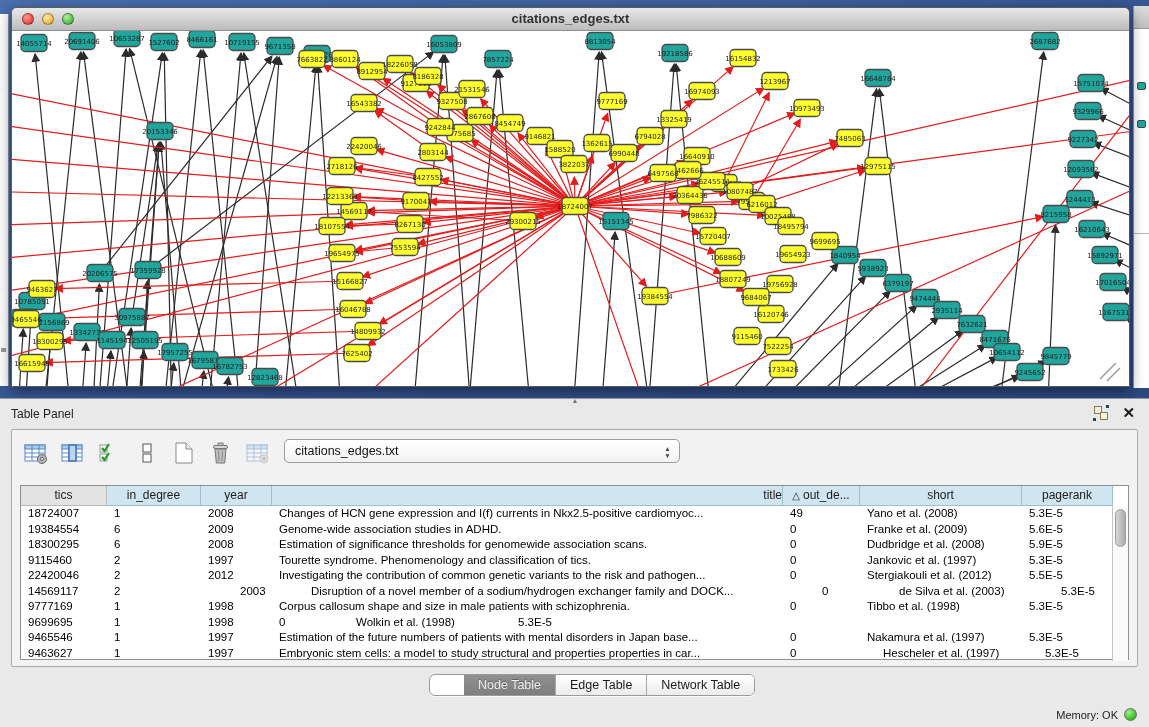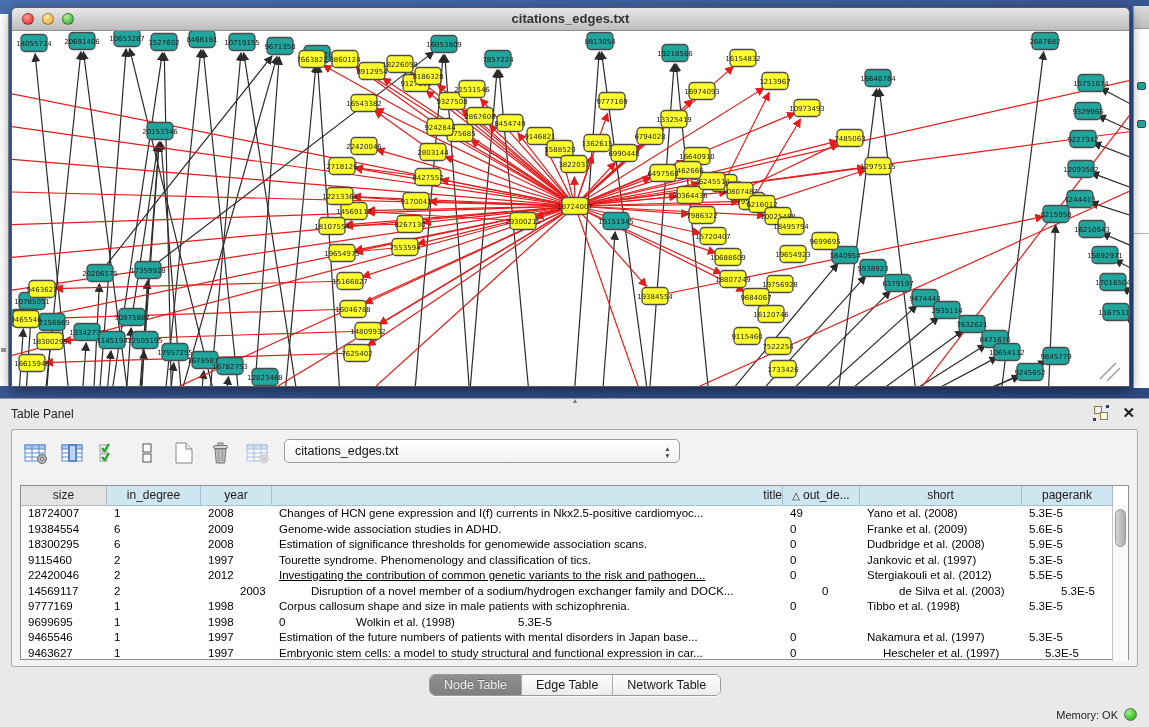--- a/index.html
+++ b/index.html
@@ -79,21 +79,21 @@
   .vscroll .thumb { position:absolute; left:2px; top:3px; width:11px; height:38px;
     background:linear-gradient(90deg,#d6d6d6,#ababab); border-radius:6px; border:1px solid #9a9a9a; }
 
   .tab-bar { position:absolute; left:429px; top:275px; display:flex; height:22px;
     border:1px solid #9a9a9a; border-radius:6px; overflow:hidden;
     box-shadow:0 1px 0 rgba(255,255,255,.7); background:#fff; }
   .tab { font-size:12.5px; line-height:20px; text-align:center; color:#1a1a1a;
     background:linear-gradient(#ffffff,#ececec); border-right:1px solid #a8a8a8; padding:0 14px; }
   .tab:last-child { border-right:none; }
   .tab.selected { background:linear-gradient(#909090,#7e7e7e); color:#efefef;
-    text-shadow:0 -1px 0 rgba(0,0,0,.3); }
+    text-shadow:0 -1px 0 rgba(0,0,0,.3);margin-left:34px; }
 
   .memory { position:absolute; right:12px; bottom:6px; display:flex; align-items:center; gap:6px; }
   .memory .label { font-size:11px; color:#222; }
   .memory .dot { width:13px; height:13px; border-radius:50%;
     background:radial-gradient(circle at 35% 30%, #9ef08a,#3dc228 65%,#2a9b18);
     border:1px solid #6b6b6b; }
 </style>
 </head>
 <body>
 
@@ -869,21 +869,21 @@
     <div class="combo">
       <span>citations_edges.txt</span>
       <span class="stepper">
         <span>▲</span>
         <span>▼</span>
       </span>
     </div>
 
     <div class="data-table">
       <div class="thead" id="thead">
-          <div class="th gray" style="width: 86px;">size</div>
+          <div class="th gray" style="width: 86px;">tics</div>
           <div class="th" style="width: 94px;">in_degree</div>
           <div class="th" style="width: 71px;">year</div>
           <div class="th" style="width: 511px; text-align: right;">title</div>
           <div class="th" style="width: 77px;"><span class="sort">△</span>out_de...</div>
           <div class="th" style="width: 162px;">short</div>
           <div class="th" style="width: 91px;">pagerank</div>
         </div>
       <div class="tbody">
         <div class="rows" id="rows">
             <div class="tr">
@@ -919,21 +919,21 @@
               <div class="td" style="width: 71px;">1997</div>
               <div class="td" style="width: 511px;">Tourette syndrome. Phenomenology and classification of tics.</div>
               <div class="td" style="width: 77px;">0</div>
               <div class="td" style="width: 162px;">Jankovic et al. (1997)</div>
               <div class="td" style="width: 91px;">5.3E-5</div>
             </div>
             <div class="tr">
               <div class="td" style="width: 86px;">22420046</div>
               <div class="td" style="width: 94px;">2</div>
               <div class="td" style="width: 71px;">2012</div>
-              <div class="td" style="width: 511px; text-decoration: underline;">Investigating the contribution of common genetic variants to the risk and pathogen...</div>
+              <div class="td" style="width: 511px;">Investigating the contribution of common genetic variants to the risk and pathogen...</div>
               <div class="td" style="width: 77px;">0</div>
               <div class="td" style="width: 162px;">Stergiakouli et al. (2012)</div>
               <div class="td" style="width: 91px;">5.5E-5</div>
             </div>
             <div class="tr">
               <div class="td" style="width: 86px;">14569117</div>
               <div class="td" style="width: 94px;">2</div>
               <div class="td" style="width: 71px; margin-left: 32px;">2003</div>
               <div class="td" style="width: 511px;">Disruption of a novel member of a sodium/hydrogen exchanger family and DOCK...</div>
               <div class="td" style="width: 77px;">0</div>
@@ -963,21 +963,21 @@
               <div class="td" style="width: 71px;">1997</div>
               <div class="td" style="width: 511px;">Estimation of the future numbers of patients with mental disorders in Japan base...</div>
               <div class="td" style="width: 77px;">0</div>
               <div class="td" style="width: 162px;">Nakamura et al. (1997)</div>
               <div class="td" style="width: 91px;">5.3E-5</div>
             </div>
             <div class="tr">
               <div class="td" style="width: 86px;">9463627</div>
               <div class="td" style="width: 94px;">1</div>
               <div class="td" style="width: 71px;">1997</div>
-              <div class="td" style="width: 511px;">Embryonic stem cells: a model to study structural and functional expression in car...</div>
+              <div class="td" style="width: 511px;">Embryonic stem cells: a model to study structural and properties properties in car...</div>
               <div class="td" style="width: 77px;">0</div>
               <div class="td" style="width: 162px; margin-left: 16px;">Hescheler et al. (1997)</div>
               <div class="td" style="width: 91px;">5.3E-5</div>
             </div>
           </div>
         <div class="vscroll">
           <div class="thumb"></div>
         </div>
       </div>
     </div>

